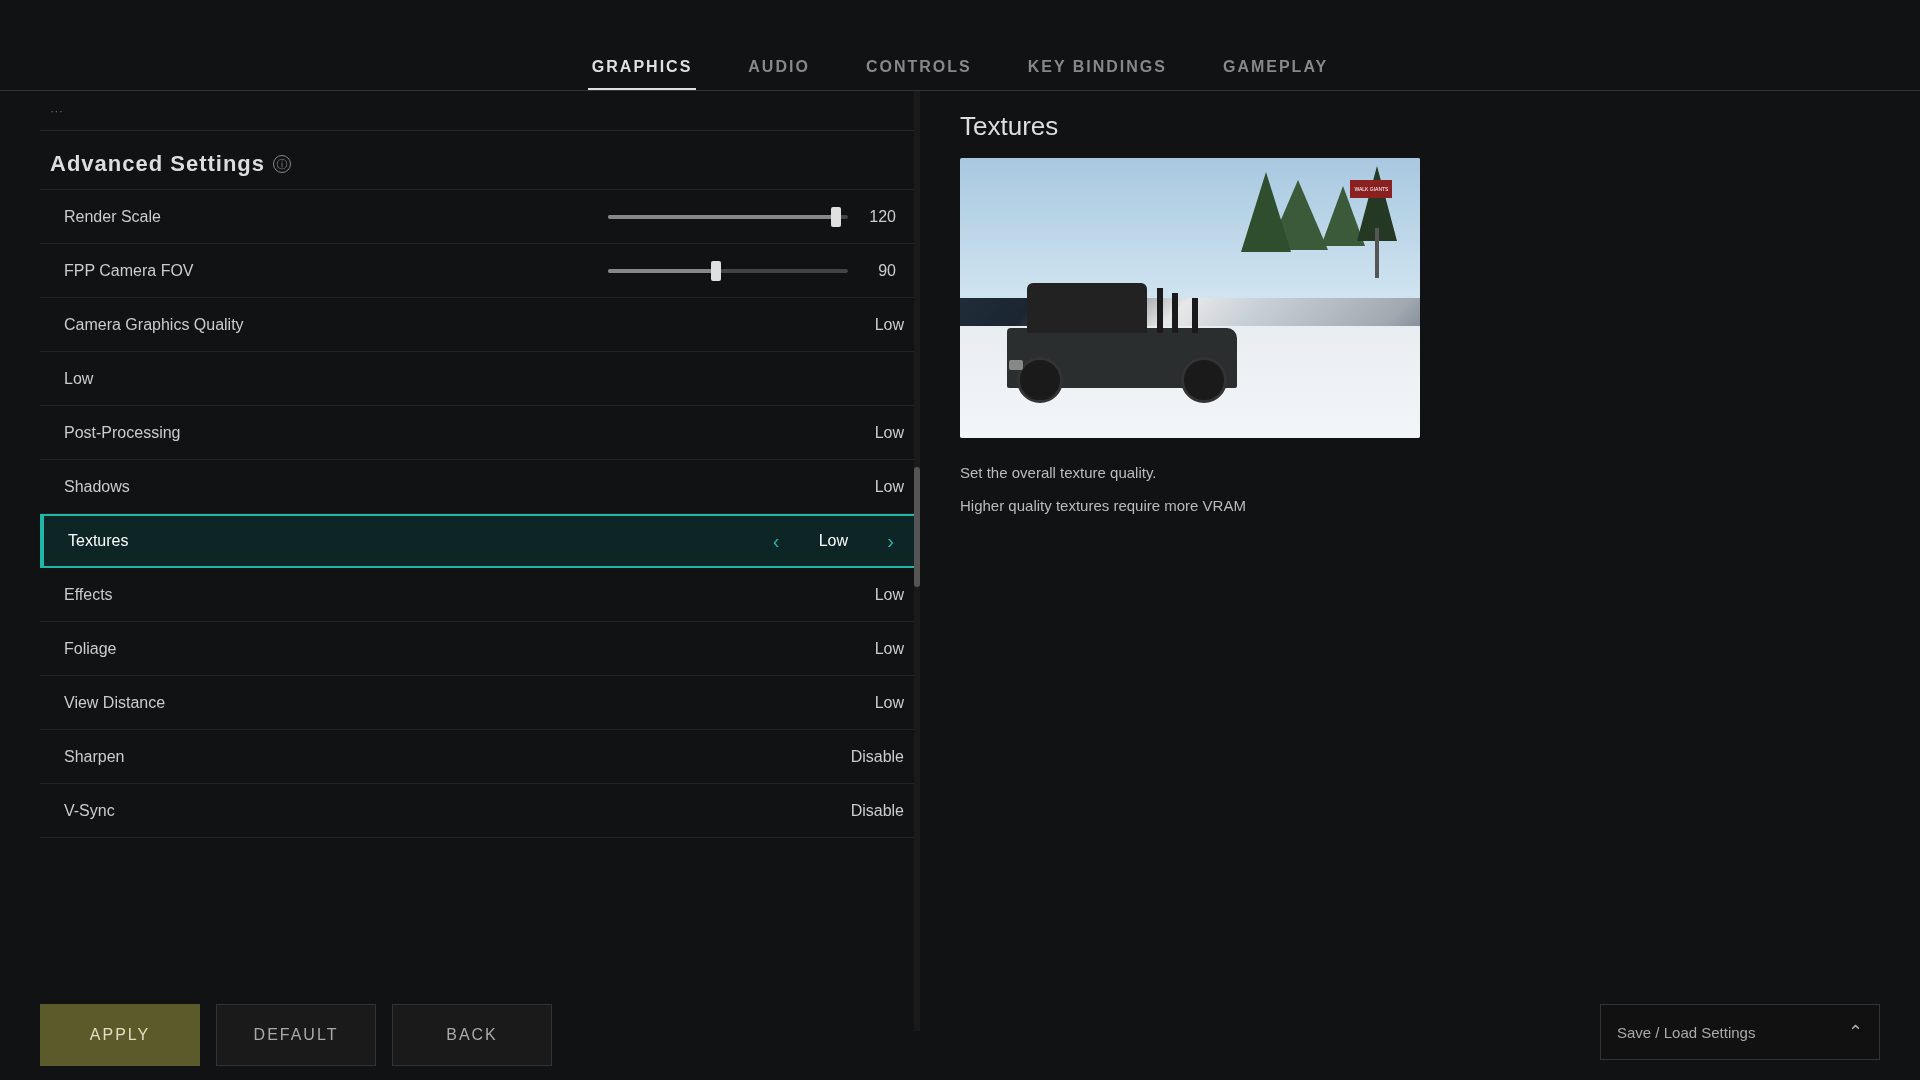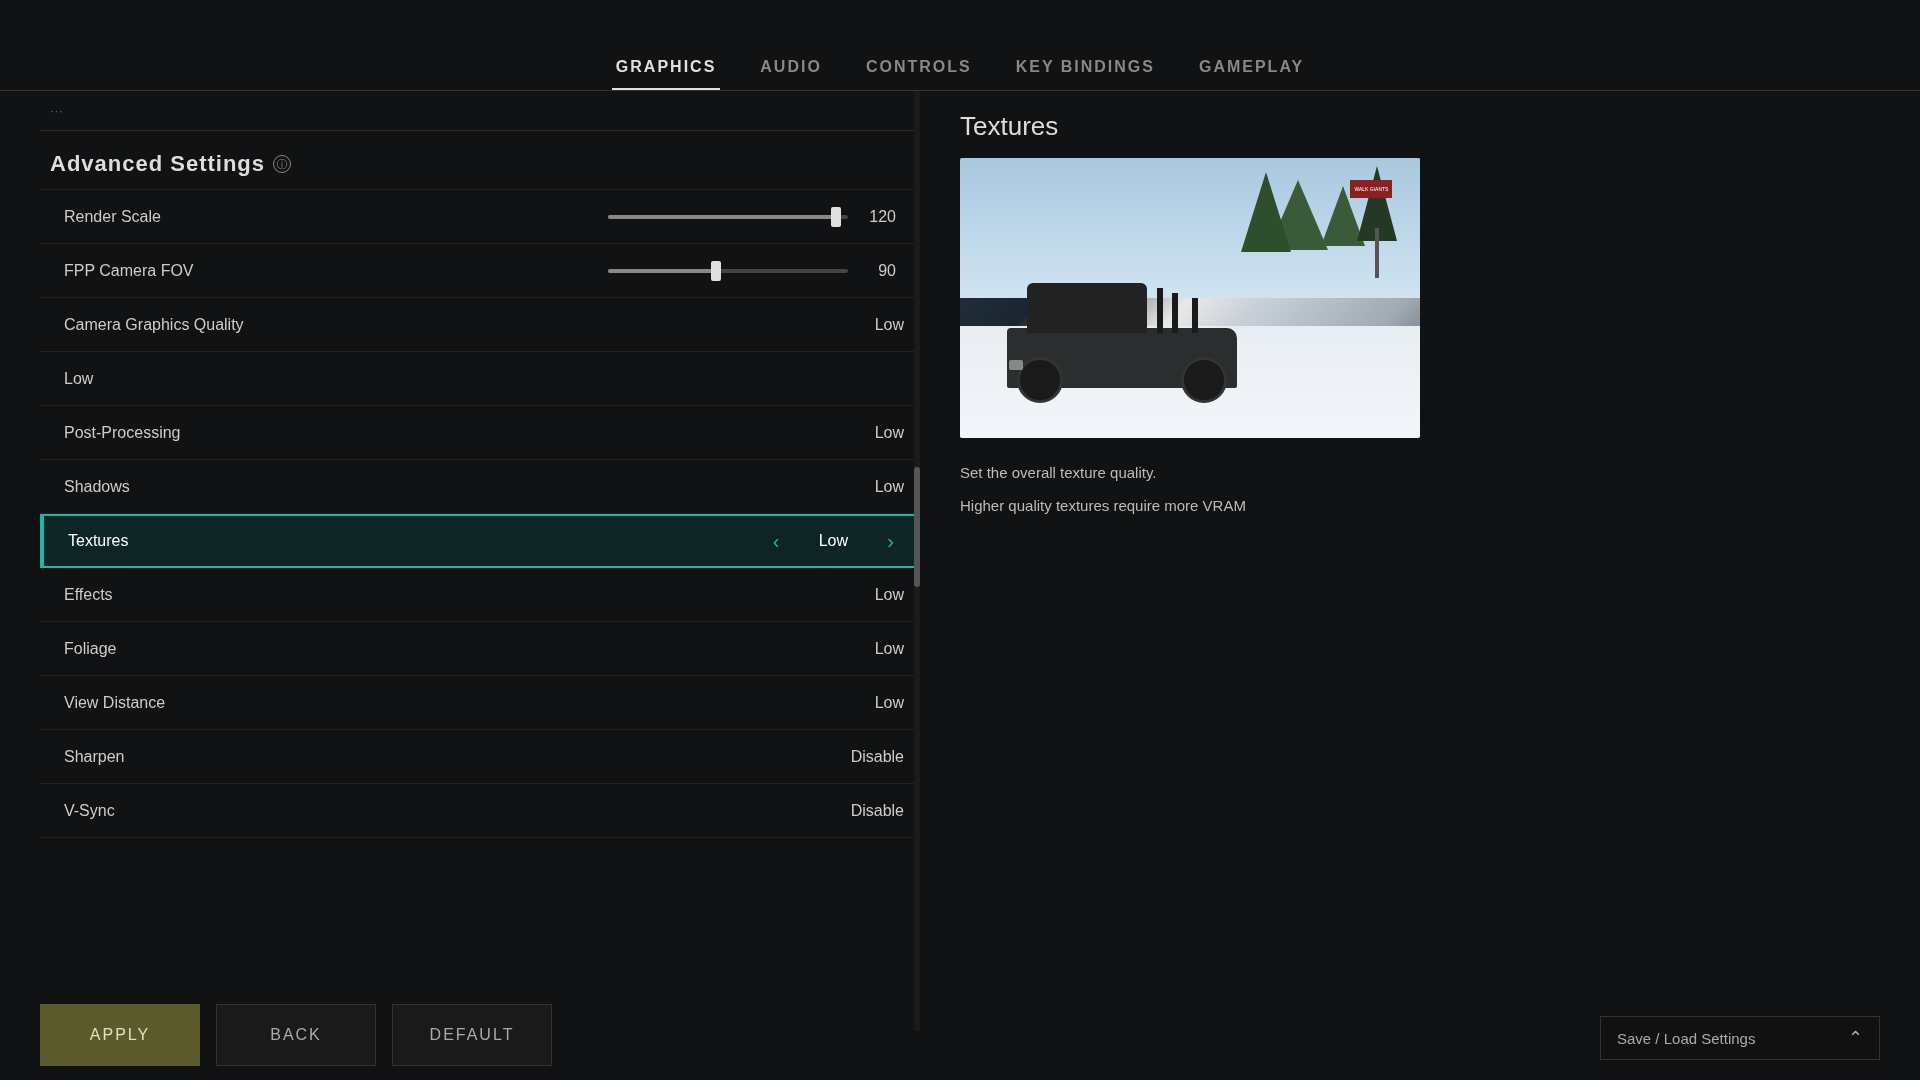--- a/index.html
+++ b/index.html
@@ -21,21 +21,21 @@
     .header h1 {
       font-size: 42px;
       font-weight: 700;
       letter-spacing: 6px;
       color: #e0e0e0;
       text-transform: uppercase;
     }
     .tabs {
       display: flex;
       justify-content: center;
-      gap: 36px;
+      gap: 48px;
       margin-top: 18px;
       border-bottom: 1px solid #333;
       padding-bottom: 0;
     }
     .tab {
       font-size: 16px;
       font-weight: 600;
       letter-spacing: 2px;
       color: #888;
       text-transform: uppercase;
@@ -298,21 +298,21 @@
     .btn-default {
       background: #1a1a1a;
       color: #aaa;
       border: 1px solid #333;
     }
 
     .save-load-btn {
       position: absolute;
       bottom: 20px;
       right: 40px;
-      height: 44px;
+      height: 56px;
       min-width: 280px;
       background: #111;
       border: 1px solid #333;
       color: #aaa;
       font-size: 15px;
       display: flex;
       align-items: center;
       justify-content: space-between;
       padding: 0 16px;
       cursor: pointer;
@@ -469,20 +469,20 @@
     </div>
 
     <div class="preview-desc1">Set the overall texture quality.</div>
     <div class="preview-desc2">Higher quality textures require more VRAM</div>
   </div>
 
 </div>
 
 <div class="bottom-bar">
   <button class="btn btn-apply">APPLY</button>
+  <button class="btn btn-default">DEFAULT</button>
   <button class="btn btn-back">BACK</button>
-  <button class="btn btn-default">DEFAULT</button>
 
   <div class="save-load-btn">
     <span>Save / Load Settings</span>
     <span class="chevron-up">⌃</span>
   </div>
 </div>
 
 </body></html>

